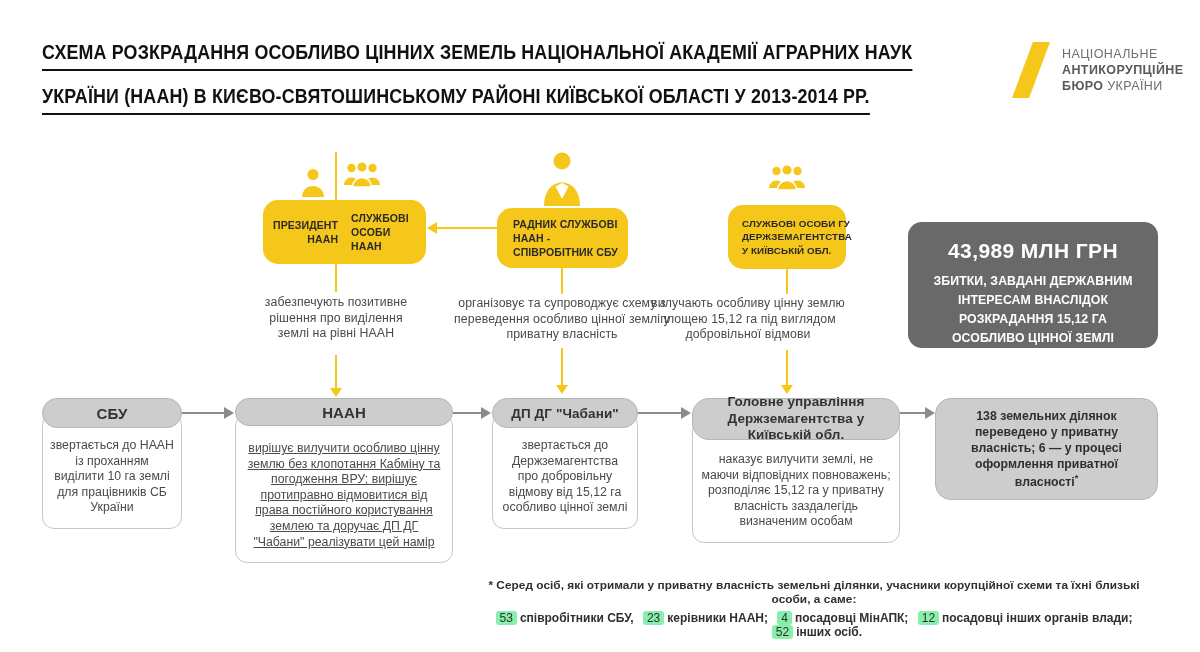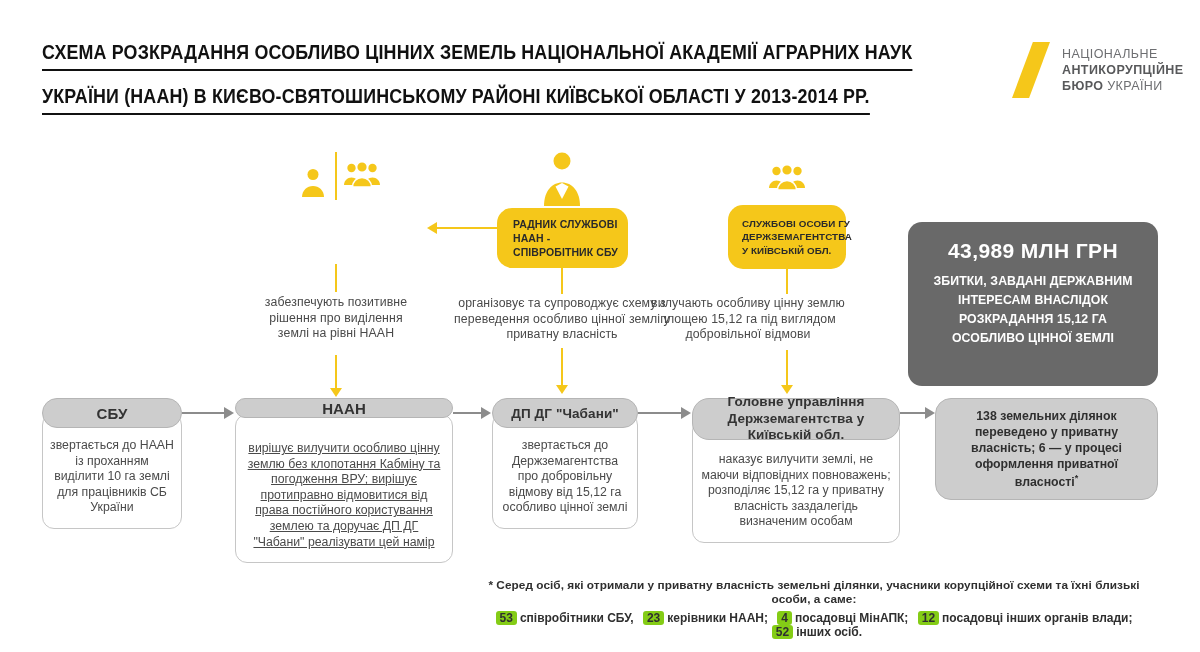--- a/index.html
+++ b/index.html
@@ -61,42 +61,42 @@
   
   .action-txt {
     position:absolute; text-align:center; font-size:12.3px; line-height:1.28;
     color:#4a4a4a; letter-spacing:.1px;
   }
   .t1 { left:256px; top:295px; width:160px; }
   .t2 { left:452px; top:296px; width:220px; }
   .t3 { left:647px; top:296px; width:202px; }
   
   .damage {
-    position:absolute; left:908px; top:222px; width:250px; height:164px;
+    position:absolute; left:908px; top:222px; width:250px; height:126px;
     background:#696969; border-radius:14px; color:#fff; text-align:center;
     padding:17px 13px 0 13px;
   }
   .damage .amount { font-size:21px; font-weight:bold; letter-spacing:.4px; }
   .damage .desc { margin-top:9px; font-size:12.3px; font-weight:bold; line-height:1.55; letter-spacing:.1px; }
   
   .flow-box { position:absolute; top:398px; }
   .flow-head {
     position:absolute; top:0; left:0; right:0; z-index:2;
     background:#cdcdcd; border:1px solid #b5b5b5; border-radius:17px;
     display:flex; align-items:center; justify-content:center; text-align:center;
     font-weight:bold; color:#333; letter-spacing:.1px;
   }
   .flow-body {
     position:absolute; left:0; right:0; z-index:1;
     background:#fff; border:1px solid #c6c6c6; border-radius:12px;
     text-align:center; font-size:12.3px; line-height:1.27; color:#4a4a4a;
   }
   .fb1 { left:42px;  width:140px; } .fb1 .flow-head { height:30px; font-size:15px; }
   .fb1 .flow-body { top:15px; padding:24px 6px 12px; }
-  .fb2 { left:235px; width:218px; } .fb2 .flow-head { height:20px; font-size:15px; }
+  .fb2 { left:235px; width:218px; } .fb2 .flow-head { height:28px; font-size:15px; }
   .fb2 .flow-body { top:16px; padding:26px 8px 12px;text-decoration:underline; }
   .fb3 { left:492px; width:146px; } .fb3 .flow-head { height:30px; font-size:13.5px; }
   .fb3 .flow-body { top:15px; padding:24px 8px 12px; }
   .fb4 { left:692px; width:208px; } .fb4 .flow-head { height:42px; font-size:13.5px; line-height:1.25; padding:4px 6px; }
   .fb4 .flow-body { top:21px; padding:32px 8px 12px; }
   .result-box {
     position:absolute; left:935px; top:398px; width:223px;
     background:#cdcdcd; border:1px solid #b5b5b5; border-radius:16px;
     padding:10px 8px 8px; text-align:center;
     font-size:12.3px; font-weight:bold; line-height:1.3; color:#2f2f2f;
@@ -107,21 +107,21 @@
   .g1 { left:182px; width:42px; } .g2 { left:453px; width:28px; }
   .g3 { left:638px; width:43px; } .g4 { left:900px; width:25px; }
   .garrow { position:absolute; top:407px; width:0; height:0;
     border-top:6px solid transparent; border-bottom:6px solid transparent;
     border-left:10px solid #8c8c8c; }
   .ga1 { left:224px; } .ga2 { left:481px; } .ga3 { left:681px; } .ga4 { left:925px; }
   
   .footnote { position:absolute; left:468px; top:578px; width:692px; text-align:center; }
   .footnote .fn1 { font-size:11.8px; font-weight:bold; color:#2f2f2f; letter-spacing:.05px; }
   .footnote .fn2 { margin-top:5px; font-size:12px; font-weight:bold; color:#2f2f2f; }
-  .chip { background:#84cc16; border-radius:3px; padding:0 4px; margin:0 3px 0 6px; font-weight:bold; }
+  .chip { background:#86efac; border-radius:3px; padding:0 4px; margin:0 3px 0 6px; font-weight:normal; }
   .chip:first-child { margin-left:0; }
 </style>
 </head>
 <body>
 
 <div class="canvas">
 
   <div class="title">
     <span class="title-line">СХЕМА РОЗКРАДАННЯ ОСОБЛИВО ЦІННИХ ЗЕМЕЛЬ НАЦІОНАЛЬНОЇ АКАДЕМІЇ АГРАРНИХ НАУК</span>
     <span class="title-line">УКРАЇНИ (НААН) В КИЄВО-СВЯТОШИНСЬКОМУ РАЙОНІ КИЇВСЬКОЇ ОБЛАСТІ У 2013-2014 РР.</span>
@@ -182,20 +182,24 @@
   <div class="yarrow-down a1"></div>
   <div class="yline v2a"></div>
   <div class="yline v2b"></div>
   <div class="yarrow-down a2"></div>
   <div class="yline v3a"></div>
   <div class="yline v3b"></div>
   <div class="yarrow-down a3"></div>
   <div class="hline-y"></div>
   <div class="yarrow-left"></div>
 
+  <div class="ybox b1">
+    <span class="cell-l">ПРЕЗИДЕНТ НААН</span>
+    <span class="cell-r">СЛУЖБОВІ ОСОБИ НААН</span>
+  </div>
   <div class="ybox b2">
     <span>РАДНИК СЛУЖБОВІ НААН - СПІВРОБІТНИК СБУ</span>
   </div>
   <div class="ybox b3">
     <span>СЛУЖБОВІ ОСОБИ ГУ ДЕРЖЗЕМАГЕНТСТВА У КИЇВСЬКІЙ ОБЛ.</span>
   </div>
 
   <div class="action-txt t1">забезпечують позитивне рішення про виділення землі на рівні НААН</div>
   <div class="action-txt t2">організовує та супроводжує схему з переведення особливо цінної землі у приватну власність</div>
   <div class="action-txt t3">вилучають особливу цінну землю площею 15,12 га під виглядом добровільної відмови</div>

